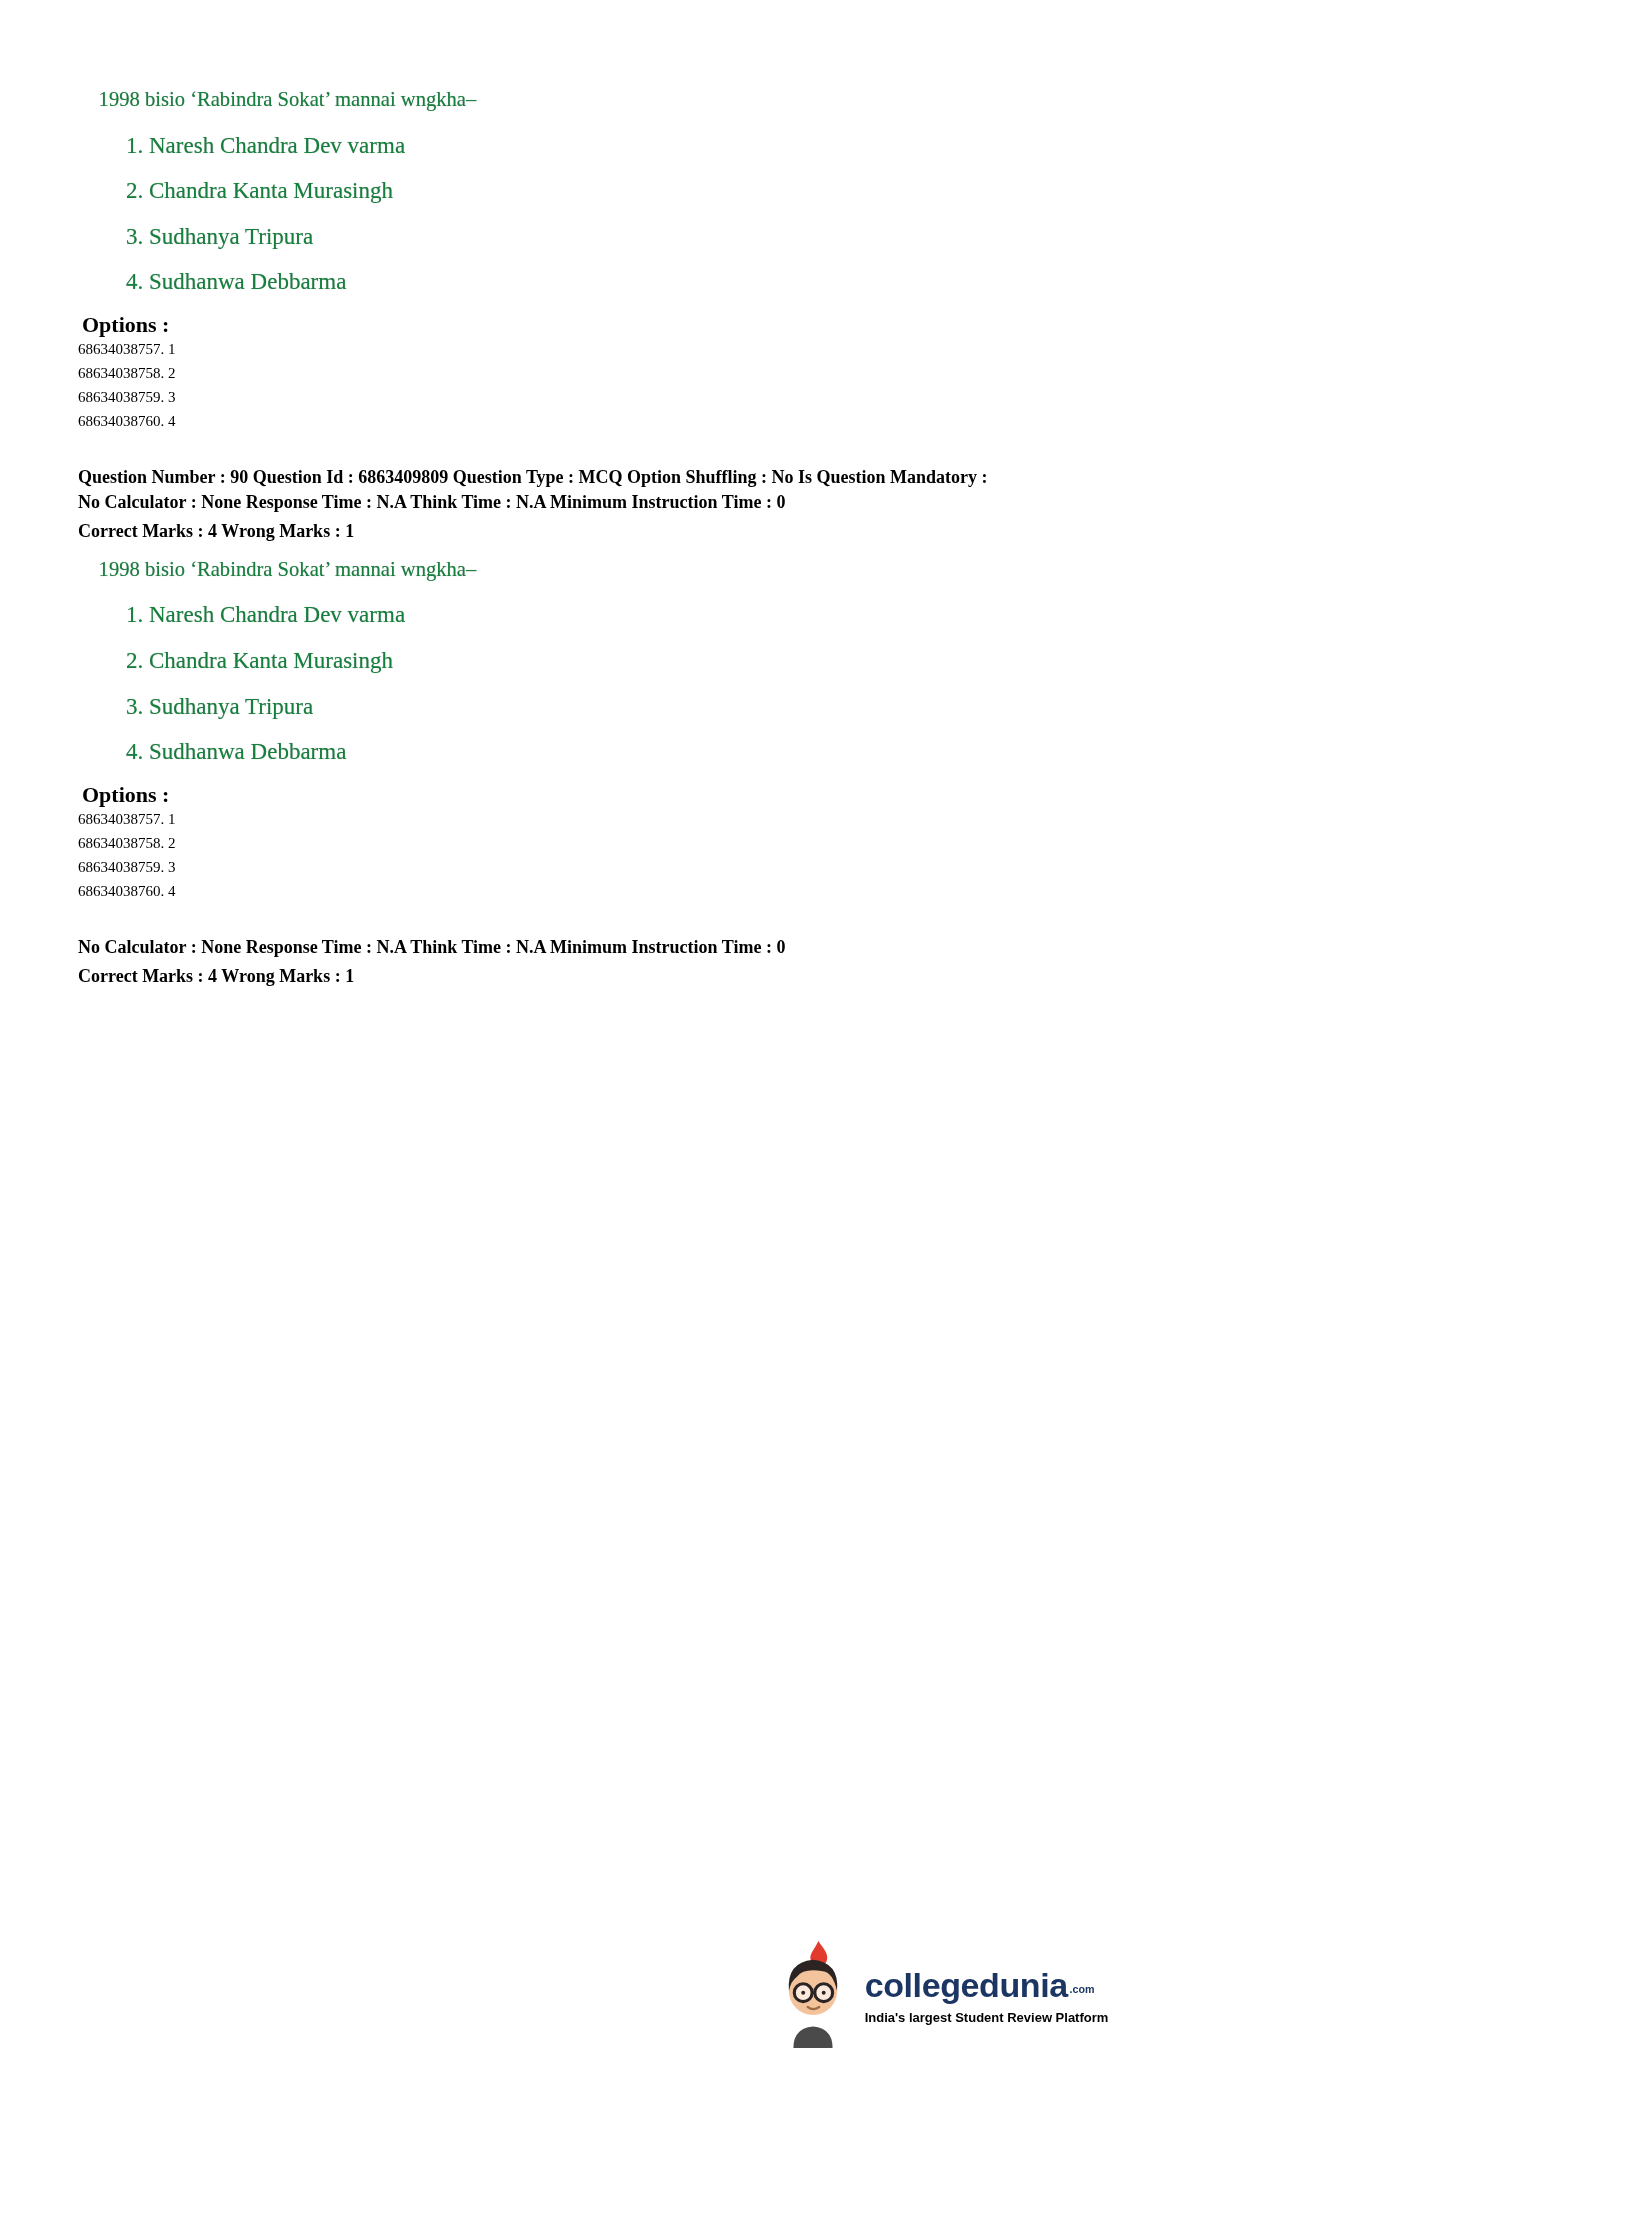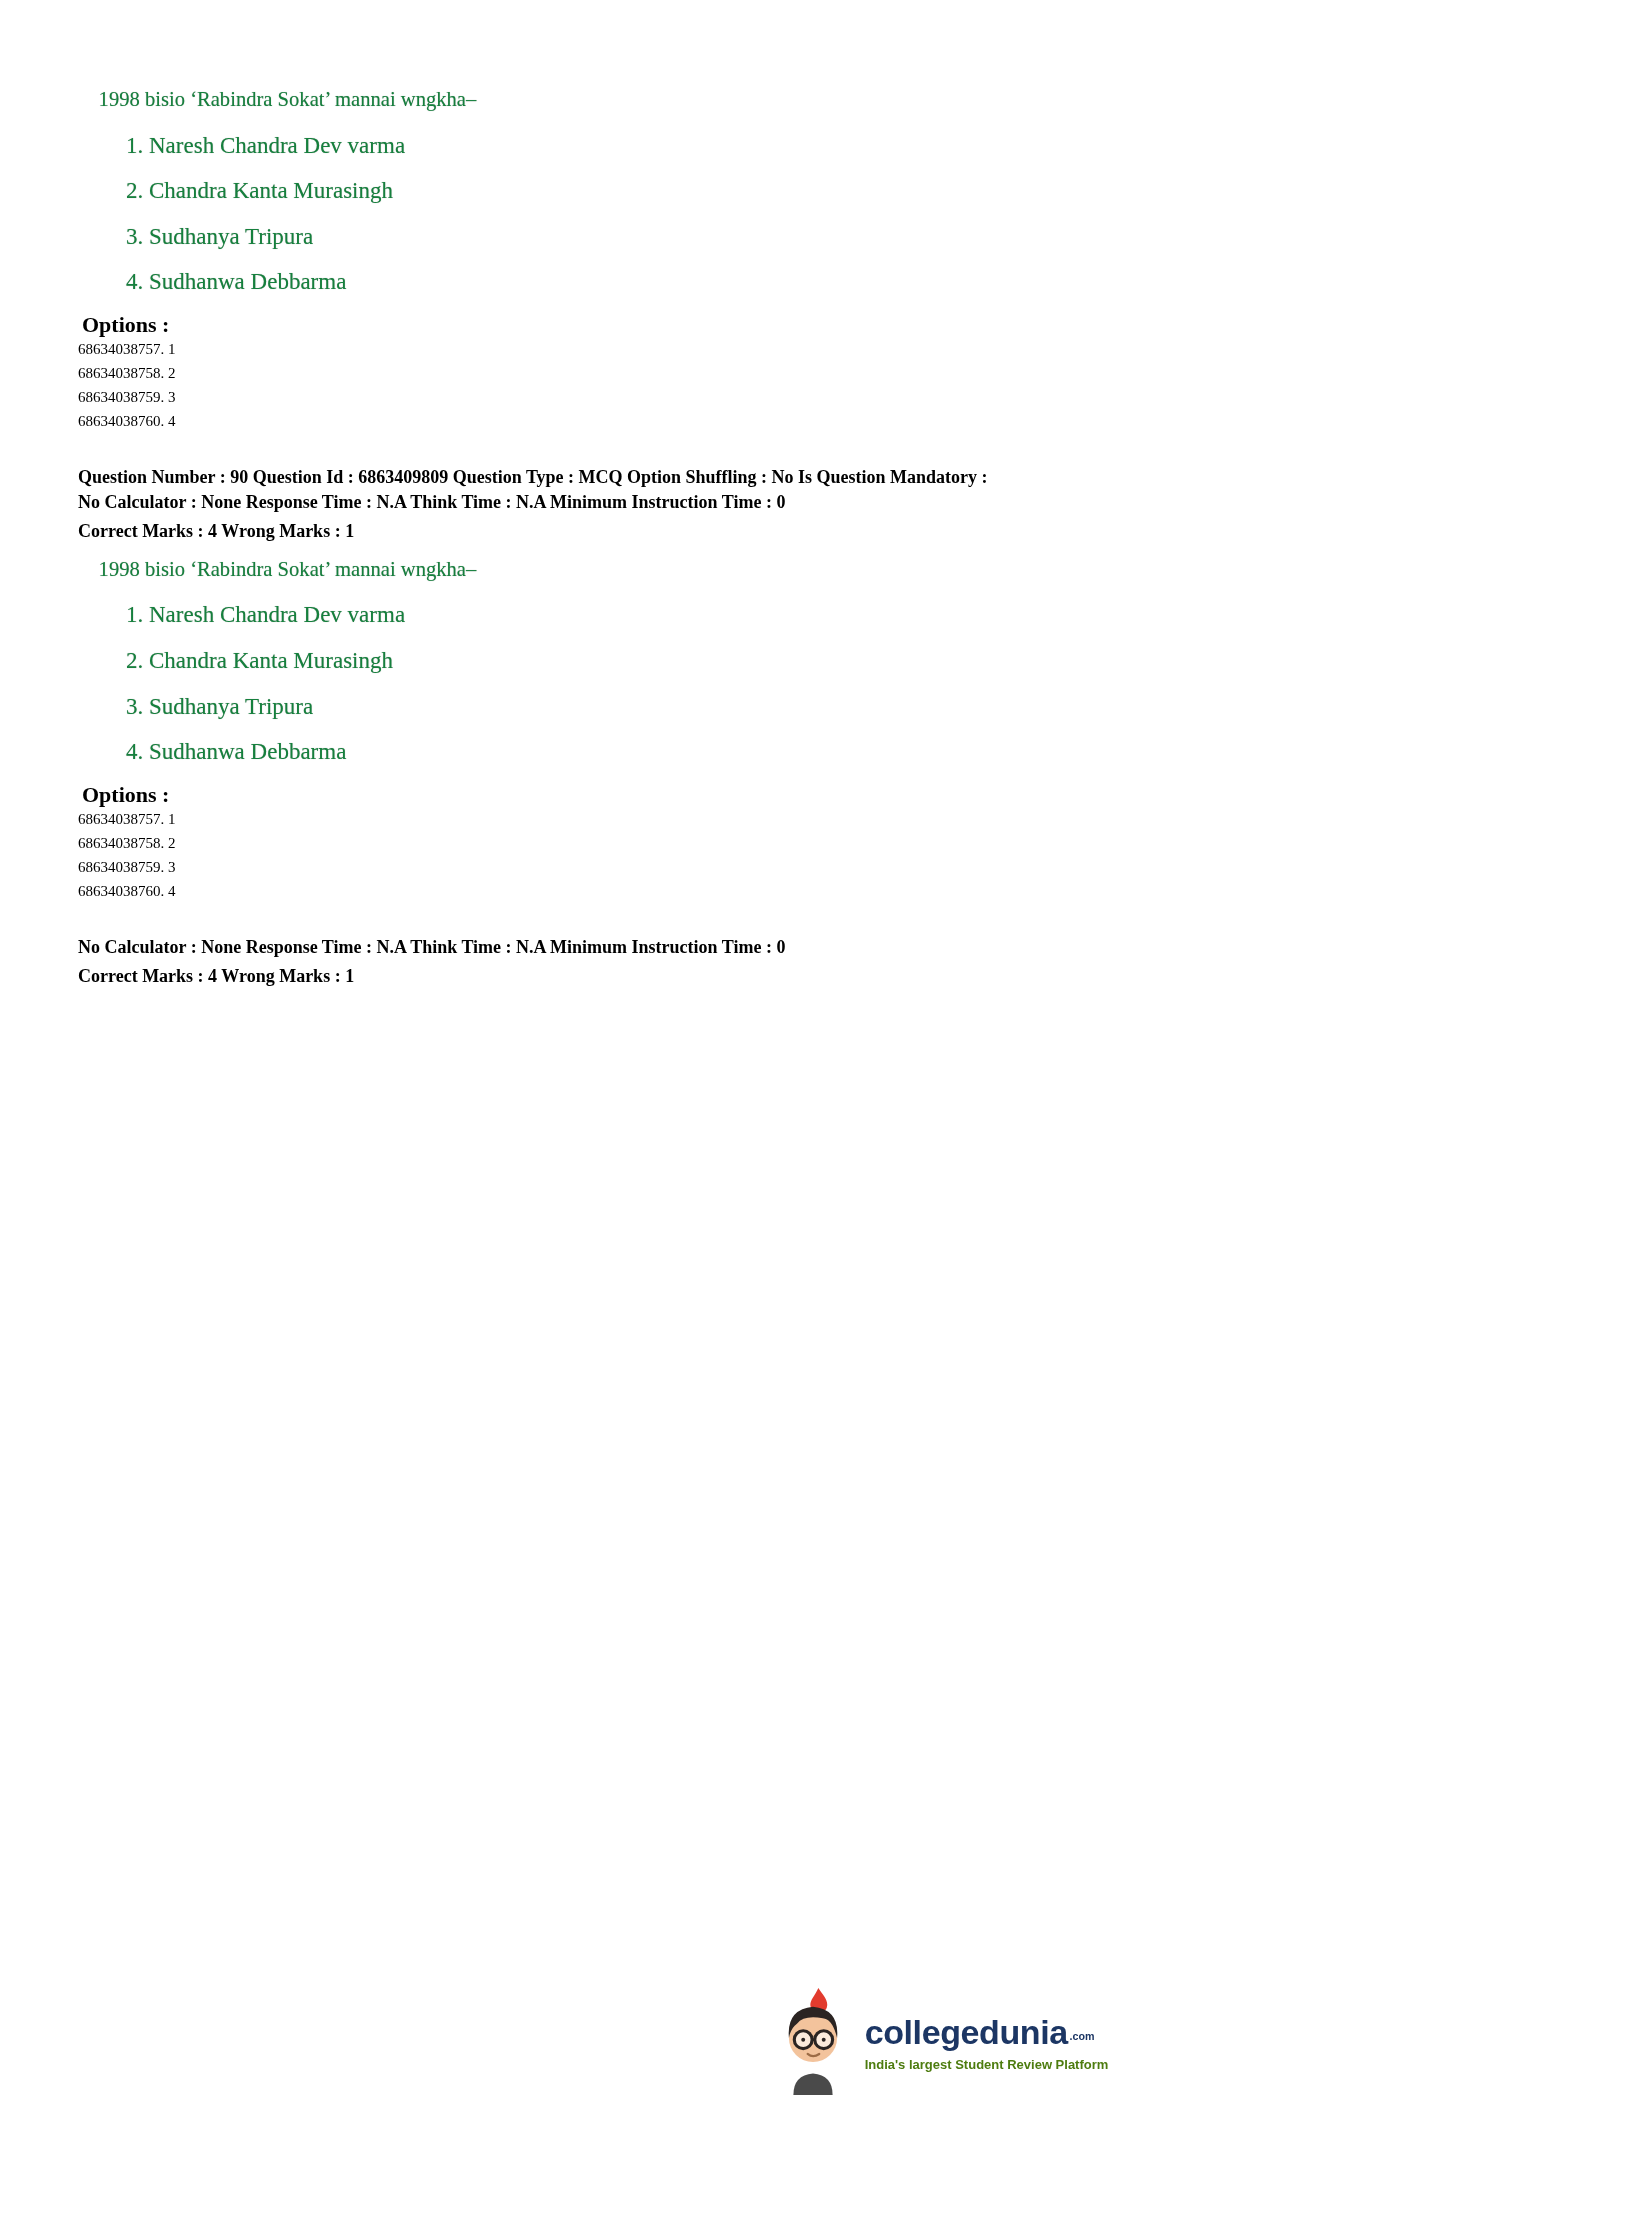--- a/index.html
+++ b/index.html
@@ -60,21 +60,21 @@
     white-space: nowrap;
   }
   .meta .marks { margin-top: 4px; }
 
   .question-block.second { margin-top: 12.5px; }
 
   
   .brand {
     position: absolute;
     left: 772px;
-    top: 1988px;
+    top: 1941px;
     display: flex;
     align-items: center;
     gap: 10.7px;
     font-family: "Liberation Sans", sans-serif;
   }
   .brand-name {
     font-weight: 700;
     font-size: 34px;
     letter-spacing: -0.4px;
     line-height: 36px;
@@ -158,17 +158,17 @@
 
         <path d="M40 74 Q46 79 53 74" stroke="#9c6b45" stroke-width="2.5" fill="none" stroke-linecap="round"></path>
 
         <path d="M24 120 Q24 98 46 96 Q68 98 68 120 Z" fill="#4a4a4a"></path>
       </svg>
     </span>
     <div class="brand-text">
       <div class="brand-name" style="color: rgb(28, 54, 100);">
         <span>collegedunia</span><span class="brand-suffix">.com</span>
       </div>
-      <div class="brand-tagline" style="color: #4d7c0f;">India's largest Student Review Platform</div>
+      <div class="brand-tagline" style="color: #000000;">India's largest Student Review Platform</div>
     </div>
   </footer>
 </div>
 
 
 </body></html>

